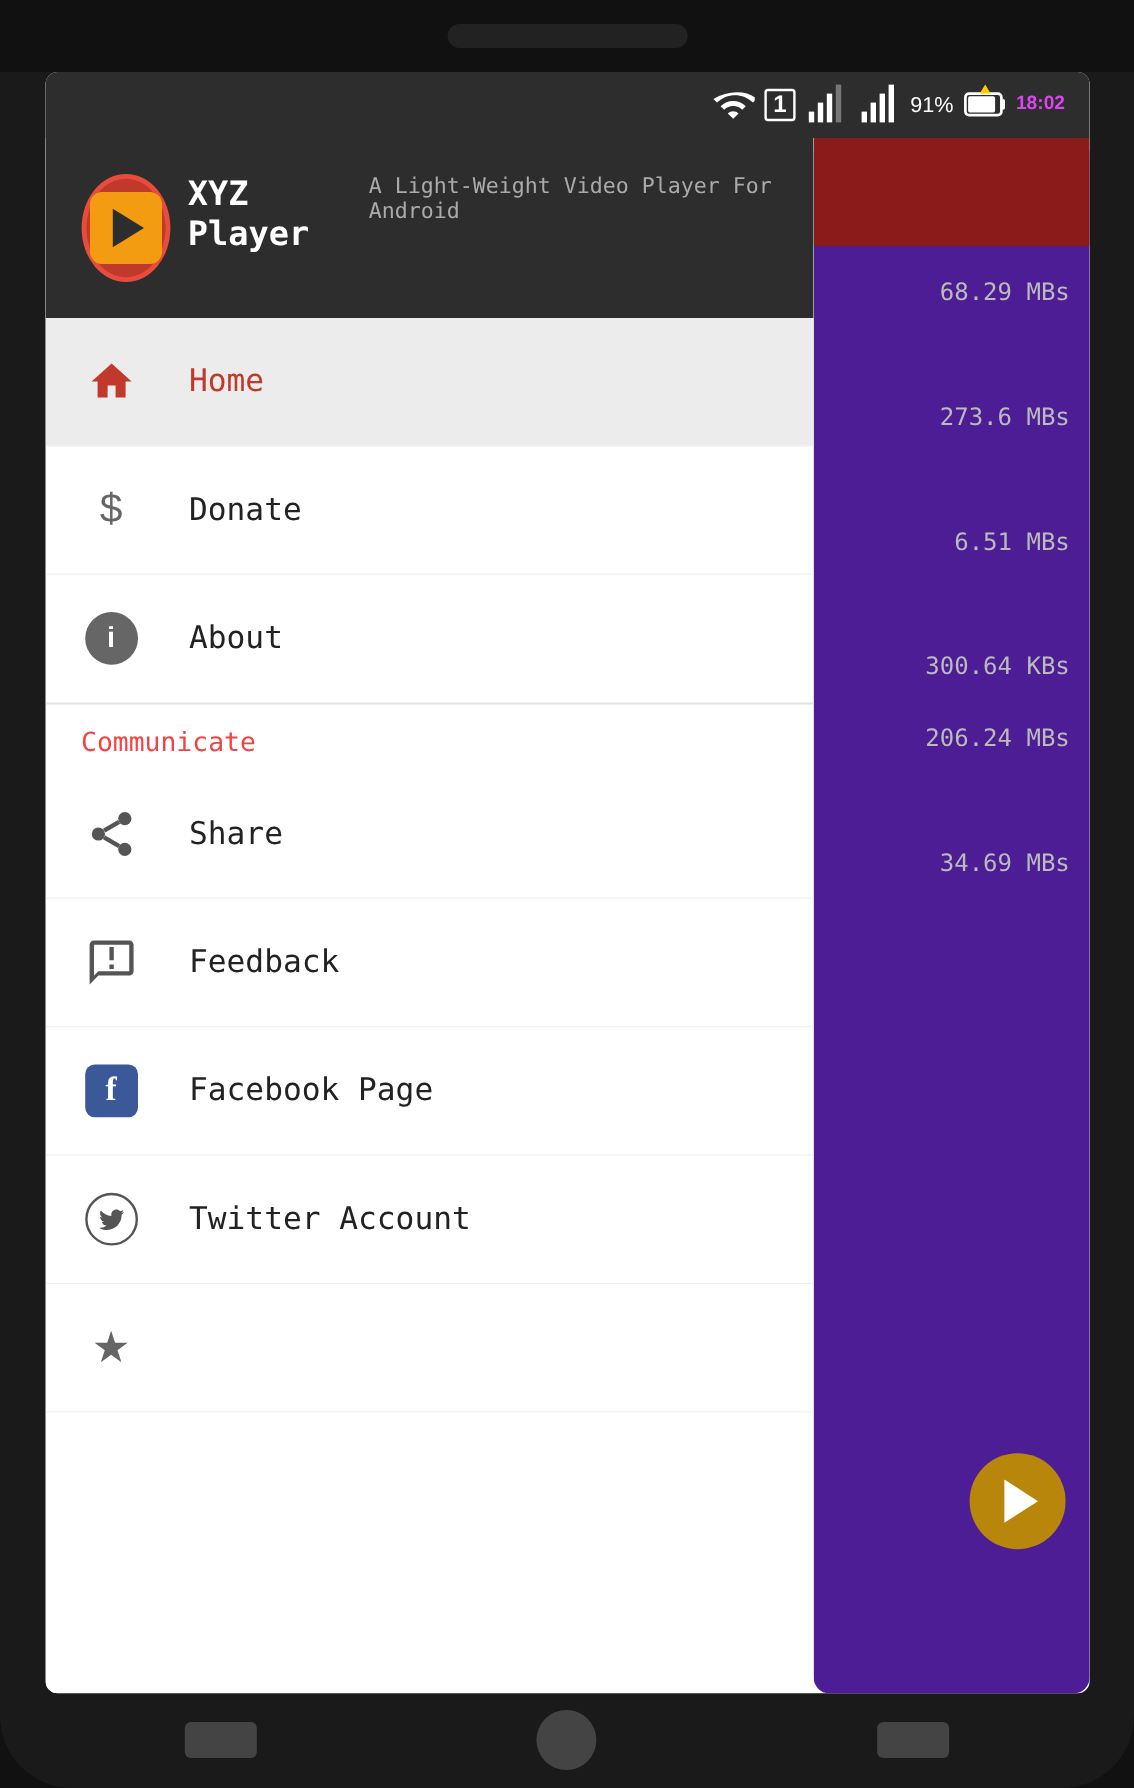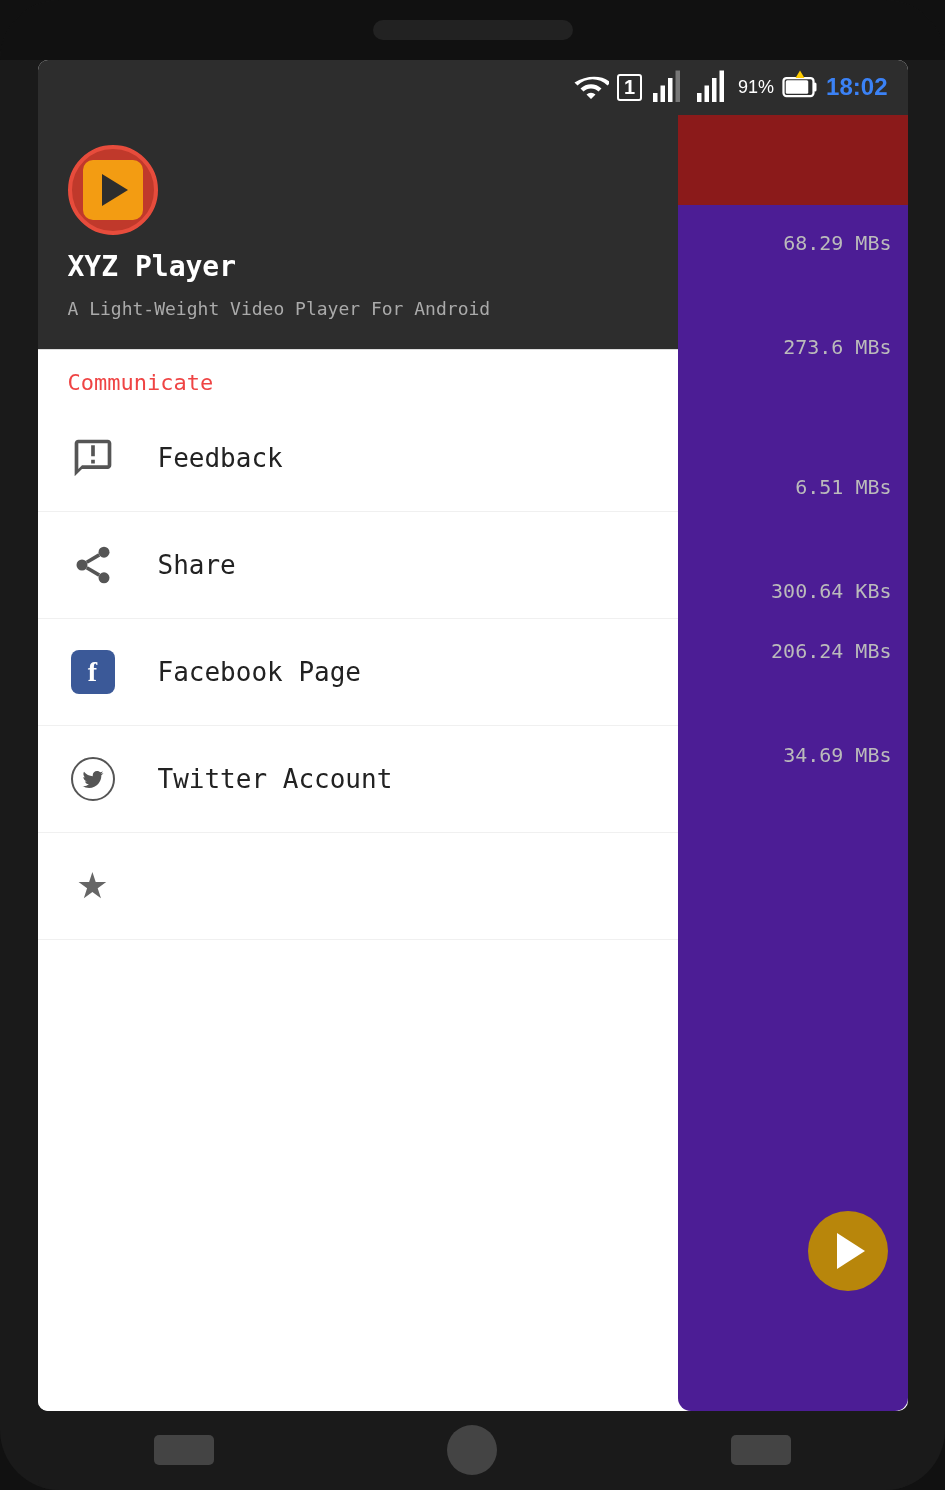--- a/index.html
+++ b/index.html
@@ -67,22 +67,22 @@
       align-items: center;
       gap: 8px;
     }
 
     .status-icon {
       color: #fff;
       font-size: 18px;
     }
 
     .status-time {
-      color: #3b82f6;
-      font-size: 24px;
+      color: #d946ef;
+      font-size: 16px;
       font-weight: bold;
     }
 
     .battery-pct {
       color: #fff;
       font-size: 18px;
     }
 
     
     .main-content {
@@ -101,21 +101,21 @@
       display: flex;
       flex-direction: column;
       overflow-y: auto;
     }
 
     
     .drawer-header {
       background: #2d2d2d;
       padding: 30px 30px 30px 30px;
       display: flex;
-      flex-direction: column;
+      flex-direction: row;
       gap: 15px;
     }
 
     .app-logo {
       width: 90px;
       height: 90px;
       background: #c0392b;
       border-radius: 50%;
       display: flex;
       align-items: center;
@@ -388,50 +388,74 @@
         <div class="drawer-header">
           <div class="app-logo">
             <div class="app-logo-inner">
               <div class="play-triangle"></div>
             </div>
           </div>
           <div class="app-name">XYZ Player</div>
           <div class="app-tagline">A Light-Weight Video Player For Android</div>
         </div>
 
+        <div class="nav-section">
+          <div class="nav-item active">
+            <div class="nav-icon red">
+              <svg width="40" height="40" viewBox="0 0 24 24" fill="#c0392b">
+                <path d="M10 20v-6h4v6h5v-8h3L12 3 2 12h3v8z"></path>
+              </svg>
+            </div>
+            <span class="nav-label red">Home</span>
+          </div>
+
+          <div class="nav-item">
+            <div class="nav-icon gray">
+              <span class="dollar-sign">$</span>
+            </div>
+            <span class="nav-label">Donate</span>
+          </div>
+
+          <div class="nav-item">
+            <div class="nav-icon gray">
+              <div class="info-circle">i</div>
+            </div>
+            <span class="nav-label">About</span>
+          </div>
+        </div>
 
         <hr class="section-divider">
 
         <div class="nav-section">
           <div class="section-title">Communicate</div>
-
-          <div class="nav-item">
-            <div class="nav-icon gray">
-              <svg width="44" height="44" viewBox="0 0 24 24" fill="#555">
-                <path d="M20 2H4c-1.1 0-2 .9-2 2v18l4-4h14c1.1 0 2-.9 2-2V4c0-1.1-.9-2-2-2zm0 14H6l-2 2V4h16v12z"></path>
-                <path d="M13 11h-2V5h2v6zm0 4h-2v-2h2v2z" fill="#555"></path>
-              </svg>
-            </div>
-            <span class="nav-label">Feedback</span>
-          </div>
 
           <div class="nav-item">
             <div class="nav-icon gray">
               <svg width="44" height="44" viewBox="0 0 24 24" fill="#555">
                 <circle cx="18" cy="5" r="3"></circle>
                 <circle cx="6" cy="12" r="3"></circle>
                 <circle cx="18" cy="19" r="3"></circle>
                 <line x1="8.59" y1="13.51" x2="15.42" y2="17.49" stroke="#555" stroke-width="2"></line>
                 <line x1="15.41" y1="6.51" x2="8.59" y2="10.49" stroke="#555" stroke-width="2"></line>
               </svg>
             </div>
             <span class="nav-label">Share</span>
           </div>
 
           <div class="nav-item">
+            <div class="nav-icon gray">
+              <svg width="44" height="44" viewBox="0 0 24 24" fill="#555">
+                <path d="M20 2H4c-1.1 0-2 .9-2 2v18l4-4h14c1.1 0 2-.9 2-2V4c0-1.1-.9-2-2-2zm0 14H6l-2 2V4h16v12z"></path>
+                <path d="M13 11h-2V5h2v6zm0 4h-2v-2h2v2z" fill="#555"></path>
+              </svg>
+            </div>
+            <span class="nav-label">Feedback</span>
+          </div>
+
+          <div class="nav-item">
             <div class="nav-icon">
               <div class="fb-square">f</div>
             </div>
             <span class="nav-label">Facebook Page</span>
           </div>
 
           <div class="nav-item">
             <div class="nav-icon gray">
               <div class="twitter-circle">
                 <svg width="24" height="24" viewBox="0 0 24 24" fill="#555">
@@ -449,21 +473,21 @@
           </div>
         </div>
 
       </div>
 
       <div class="content-area">
         <div class="content-top-red"></div>
         <div style="margin-top: 100px;">
           <div class="file-size-label">68.29 MBs</div>
           <div class="file-size-label" style="margin-top:80px;">273.6 MBs</div>
-          <div class="file-size-label" style="margin-top:116px;">6.51 MBs</div>
+          <div class="file-size-label" style="margin-top:80px;">6.51 MBs</div>
           <div class="file-size-label" style="margin-top:80px;">300.64 KBs</div>
           <div class="file-size-label" style="margin-top:36px;">206.24 MBs</div>
           <div class="file-size-label" style="margin-top:80px;">34.69 MBs</div>
         </div>
 
         <div class="fab-button">
           <div class="fab-play"></div>
         </div>
       </div>
 

